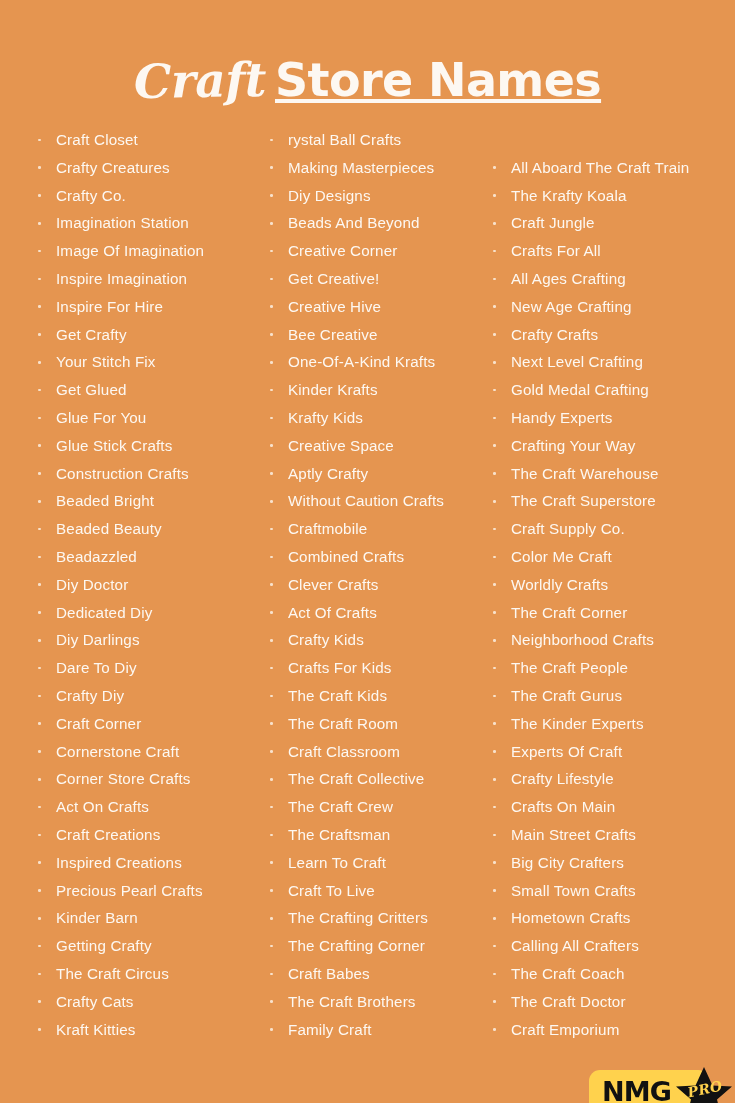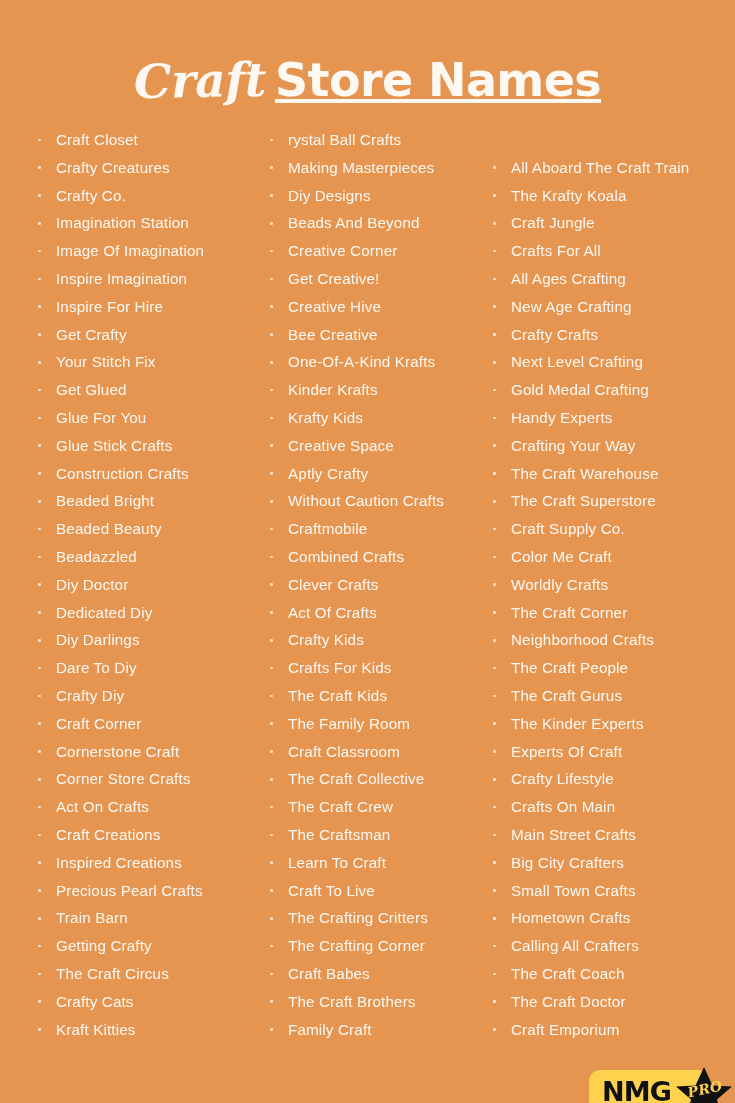--- a/index.html
+++ b/index.html
@@ -209,21 +209,21 @@
           <li>Diy Darlings</li>
           <li>Dare To Diy</li>
           <li>Crafty Diy</li>
           <li>Craft Corner</li>
           <li>Cornerstone Craft</li>
           <li>Corner Store Crafts</li>
           <li>Act On Crafts</li>
           <li>Craft Creations</li>
           <li>Inspired Creations</li>
           <li>Precious Pearl Crafts</li>
-          <li>Train Barn</li>
+          <li>Kinder Barn</li>
           <li>Getting Crafty</li>
           <li>The Craft Circus</li>
           <li>Crafty Cats</li>
           <li>Kraft Kitties</li>
         </ul>
     </div>
     <div class="col col-2">
       <ul class="name-list">
           <li>rystal Ball Crafts</li>
           <li>Making Masterpieces</li>
@@ -239,21 +239,21 @@
           <li>Creative Space</li>
           <li>Aptly Crafty</li>
           <li>Without Caution Crafts</li>
           <li>Craftmobile</li>
           <li>Combined Crafts</li>
           <li>Clever Crafts</li>
           <li>Act Of Crafts</li>
           <li>Crafty Kids</li>
           <li>Crafts For Kids</li>
           <li>The Craft Kids</li>
-          <li>The Family Room</li>
+          <li>The Craft Room</li>
           <li>Craft Classroom</li>
           <li>The Craft Collective</li>
           <li>The Craft Crew</li>
           <li>The Craftsman</li>
           <li>Learn To Craft</li>
           <li>Craft To Live</li>
           <li>The Crafting Critters</li>
           <li>The Crafting Corner</li>
           <li>Craft Babes</li>
           <li>The Craft Brothers</li>

